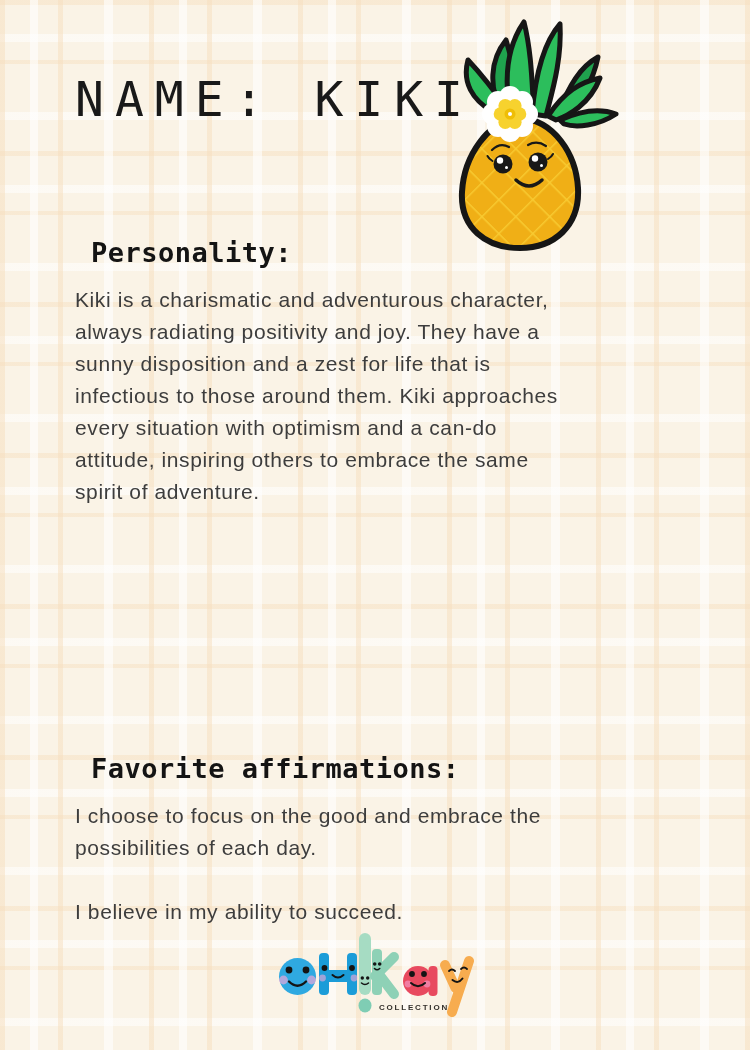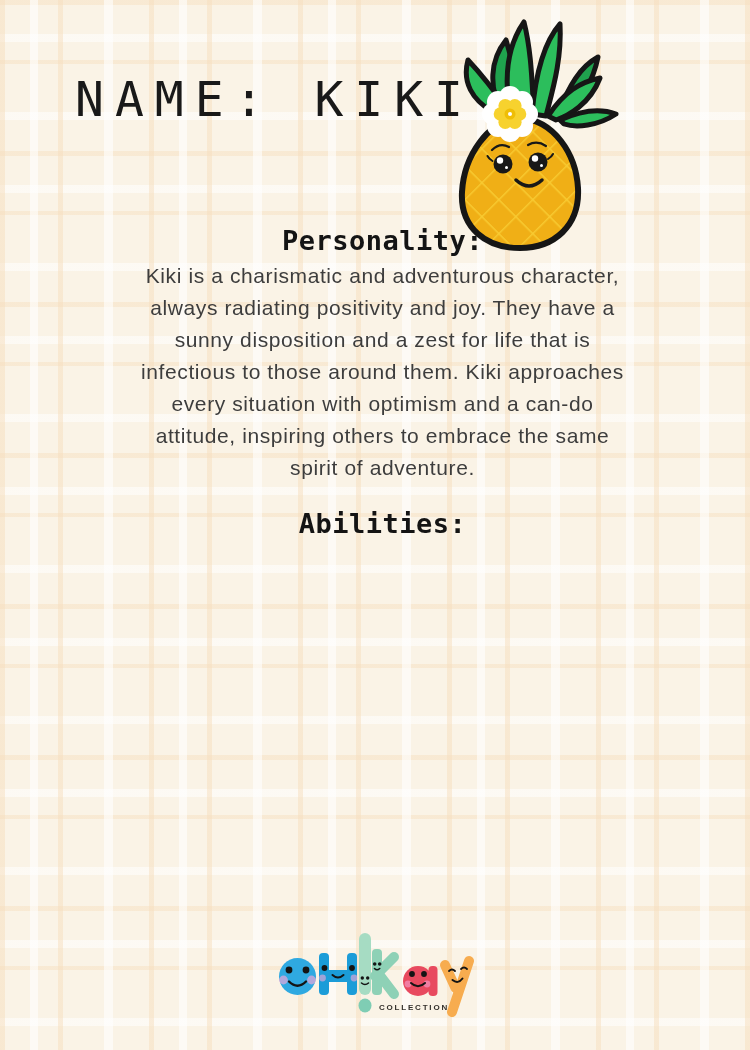--- a/index.html
+++ b/index.html
@@ -13,35 +13,34 @@
         rgba(246,222,189,0.50) 0 5px, rgba(246,222,189,0) 5px 30px,
         rgba(255,255,255,0.60) 30px 38px, rgba(255,255,255,0) 38px 58px,
         rgba(246,222,189,0.50) 58px 63px, rgba(246,222,189,0) 63px 104px,
         rgba(255,255,255,0.60) 104px 113px, rgba(255,255,255,0) 113px 149px),
       repeating-linear-gradient(180deg,
         rgba(246,222,189,0.45) 0 5px, rgba(246,222,189,0) 5px 34px,
         rgba(255,255,255,0.55) 34px 42px, rgba(255,255,255,0) 42px 60px,
         rgba(246,222,189,0.45) 60px 64px, rgba(246,222,189,0) 64px 112px,
         rgba(255,255,255,0.55) 112px 120px, rgba(255,255,255,0) 120px 151px);
     font-family:"Liberation Sans", sans-serif;
-    text-align:center;
   }
   .title {
     position:absolute; left:75px; top:72px; margin:0;
     font-family:"DejaVu Sans Mono", monospace;
     font-weight:400; font-size:48px; line-height:1.15;
     letter-spacing:11px; color:#191919; white-space:nowrap;
   }
   .pineapple { position:absolute; left:448px; top:12px; }
   .section { position:absolute; left:75px; width:615px; }
   .sec-personality   { top:222px; }
   .sec-abilities     { top:505px; }
   .sec-affirmations  { top:738px; }
   .section h2 {
-    margin:4px;
+    margin:16px;
     font-family:"DejaVu Sans Mono", monospace;
     font-weight:700; font-size:27px; line-height:1.1;
     color:#141414; letter-spacing:0.5px;
   }
   .section p {
     margin:1px 0 0 0;
     font-size:21px; line-height:32px;
     letter-spacing:0.6px; color:#3D3D3D;
     white-space:pre-line;
   }
@@ -129,23 +128,29 @@
     <p>Kiki is a charismatic and adventurous character,
 always radiating positivity and joy. They have a
 sunny disposition and a zest for life that is
 infectious to those around them. Kiki approaches
 every situation with optimism and a can-do
 attitude, inspiring others to embrace the same
 spirit of adventure.</p>
   </section>
 
   <section class="section sec-abilities">
-    <h2>Abilities:</h2>
   </section>
 
+  <section class="section sec-affirmations">
+    <h2>Favorite affirmations:</h2>
+    <p>I choose to focus on the good and embrace the
+possibilities of each day.
+
+I believe in my ability to succeed.</p>
+  </section>
 
   <svg class="logo" width="210" height="100" viewBox="0 0 210 100" aria-hidden="true">
 
     <g>
       <circle cx="25.5" cy="56.5" r="18.5" fill="#2FA9E1"></circle>
       <circle cx="17" cy="50" r="3.4" fill="#141414"></circle>
       <circle cx="34" cy="50" r="3.4" fill="#141414"></circle>
       <circle cx="11.5" cy="60" r="4.4" fill="#F8A8D9" opacity="0.65"></circle>
       <circle cx="39.5" cy="60" r="4.4" fill="#F8A8D9" opacity="0.65"></circle>
       <path d="M17 61.5 Q25.5 70 34 61.5" stroke="#141414" stroke-width="2.4" fill="none" stroke-linecap="round"></path>

